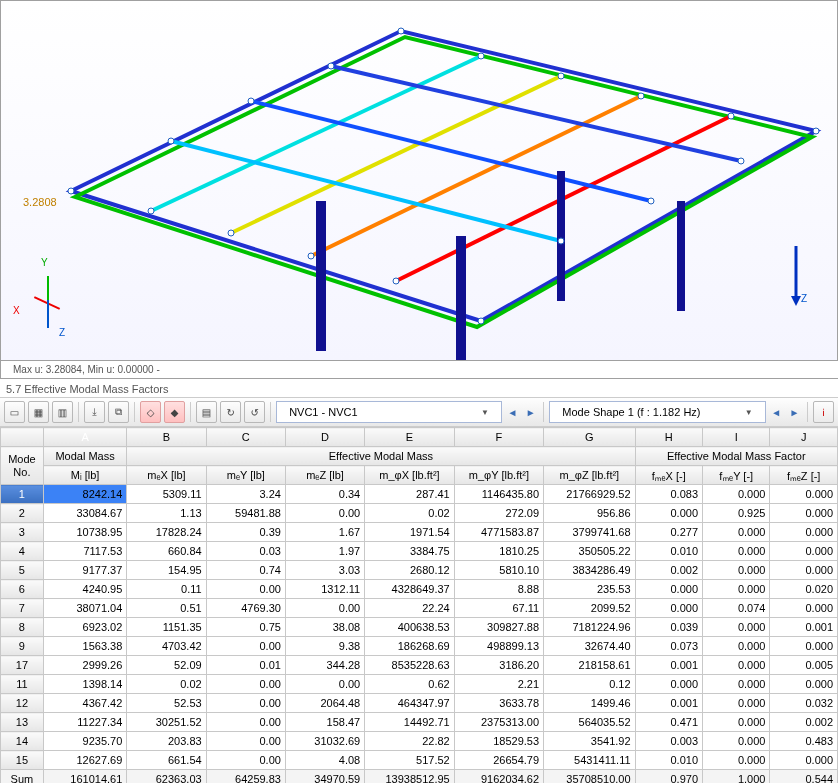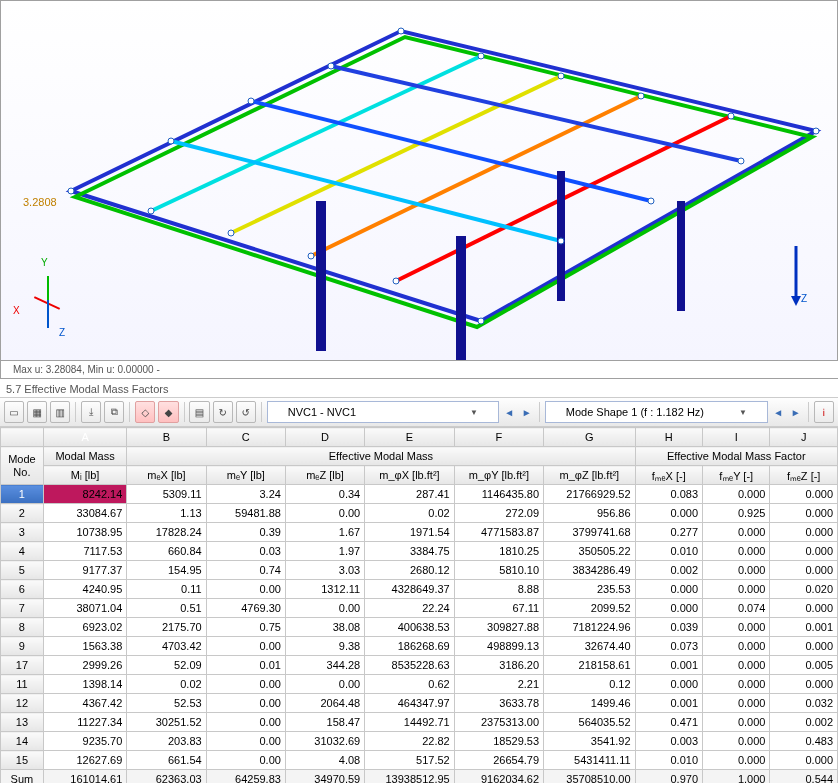--- a/index.html
+++ b/index.html
@@ -4,33 +4,33 @@
 <style>
 html,body{margin:0;padding:0;font-family:Tahoma,Arial,sans-serif;font-size:11px;color:#000;background:#fff;width:838px}
 .viewport{position:relative;width:836px;height:359px;border:1px solid #a0a0a0;background:linear-gradient(#ffffff,#f8f8ff 70%,#f5f5ff)}
 .viewport .label{position:absolute;font-size:10px}
 .status-bar{font-size:10px;color:#555;padding:3px 12px;border:1px solid #a0a0a0;border-top:none;width:824px}
 .panel-title{font-size:11px;color:#555;padding:4px 6px 2px}
 .toolbar{display:flex;align-items:center;gap:3px;padding:3px 4px;background:linear-gradient(#fefefe,#e8e8e8);border-top:1px solid #ccc;border-bottom:1px solid #ccc;width:830px}
 .tbtn{width:20px;height:20px;border:1px solid #b8b8b8;border-radius:2px;background:linear-gradient(#fdfdfd,#ebebeb);display:flex;align-items:center;justify-content:center;font-size:10px;color:#444;cursor:pointer}
 .tbtn.red{background:linear-gradient(#ffe0e0,#ffc0c0);border-color:#e0a0a0}
 .sep{width:1px;height:20px;background:#ccc;margin:0 2px}
-.combo{height:20px;border:1px solid #a8b8d8;background:#fff;display:flex;align-items:center;padding:0 20px;font-size:11px;justify-content:space-between}
+.combo{height:20px;border:1px solid #a8b8d8;background:#fff;display:flex;align-items:center;padding:0 12px;font-size:11px;justify-content:space-between}
 .combo .arrow{color:#555;font-size:8px;margin-left:6px}
 .navbtn{width:16px;height:20px;display:flex;align-items:center;justify-content:center;color:#3a6db5;font-size:10px;cursor:pointer}
 .grid-wrap{width:838px;overflow:auto}
 table.grid{border-collapse:collapse;font-size:11px;table-layout:fixed}
 table.grid th,table.grid td{border:1px solid #c8c8c8;padding:1px 4px;height:16px;overflow:hidden;white-space:nowrap}
 table.grid th{background:linear-gradient(#fafafa,#e6e6e6);font-weight:normal;text-align:center}
 th.colletter{background:linear-gradient(#eef3fb,#d7e4f5)}
 th.selcol{background:linear-gradient(#5a8fe0,#3a6fc0);color:#fff}
 .rowhdr{background:linear-gradient(#fafafa,#e6e6e6);text-align:center;width:34px}
 .corner{background:#e8e8e8;width:34px}
 td.num{text-align:right}
-td.selcell{background:#be185d}
+td.selcell{background:#3b82f6}
 tr.sumrow td{background:#f4f4f4}
 tr.sumrow .rowhdr{font-weight:normal}
 
 .axis{position:absolute;left:22px;bottom:38px;width:50px;height:50px}
 .axis .x{position:absolute;width:28px;height:2px;background:#e00;top:30px;left:10px;transform:rotate(25deg)}
 .axis .y{position:absolute;width:2px;height:28px;background:#0b0;top:4px;left:24px}
 .axis .z{position:absolute;width:2px;height:28px;background:#05c;top:28px;left:24px}
 svg{position:absolute;left:0;top:0}
 </style>
 </head>
@@ -266,21 +266,21 @@
           <td class="num">22.24</td>
           <td class="num">67.11</td>
           <td class="num">2099.52</td>
           <td class="num">0.000</td>
           <td class="num">0.074</td>
           <td class="num">0.000</td>
         </tr>
         <tr>
           <td class="rowhdr">8</td>
           <td class="num">6923.02</td>
-          <td class="num">2175.70</td>
+          <td class="num">1151.35</td>
           <td class="num">0.75</td>
           <td class="num">38.08</td>
           <td class="num">400638.53</td>
           <td class="num">309827.88</td>
           <td class="num">7181224.96</td>
           <td class="num">0.039</td>
           <td class="num">0.000</td>
           <td class="num">0.001</td>
         </tr>
         <tr>

